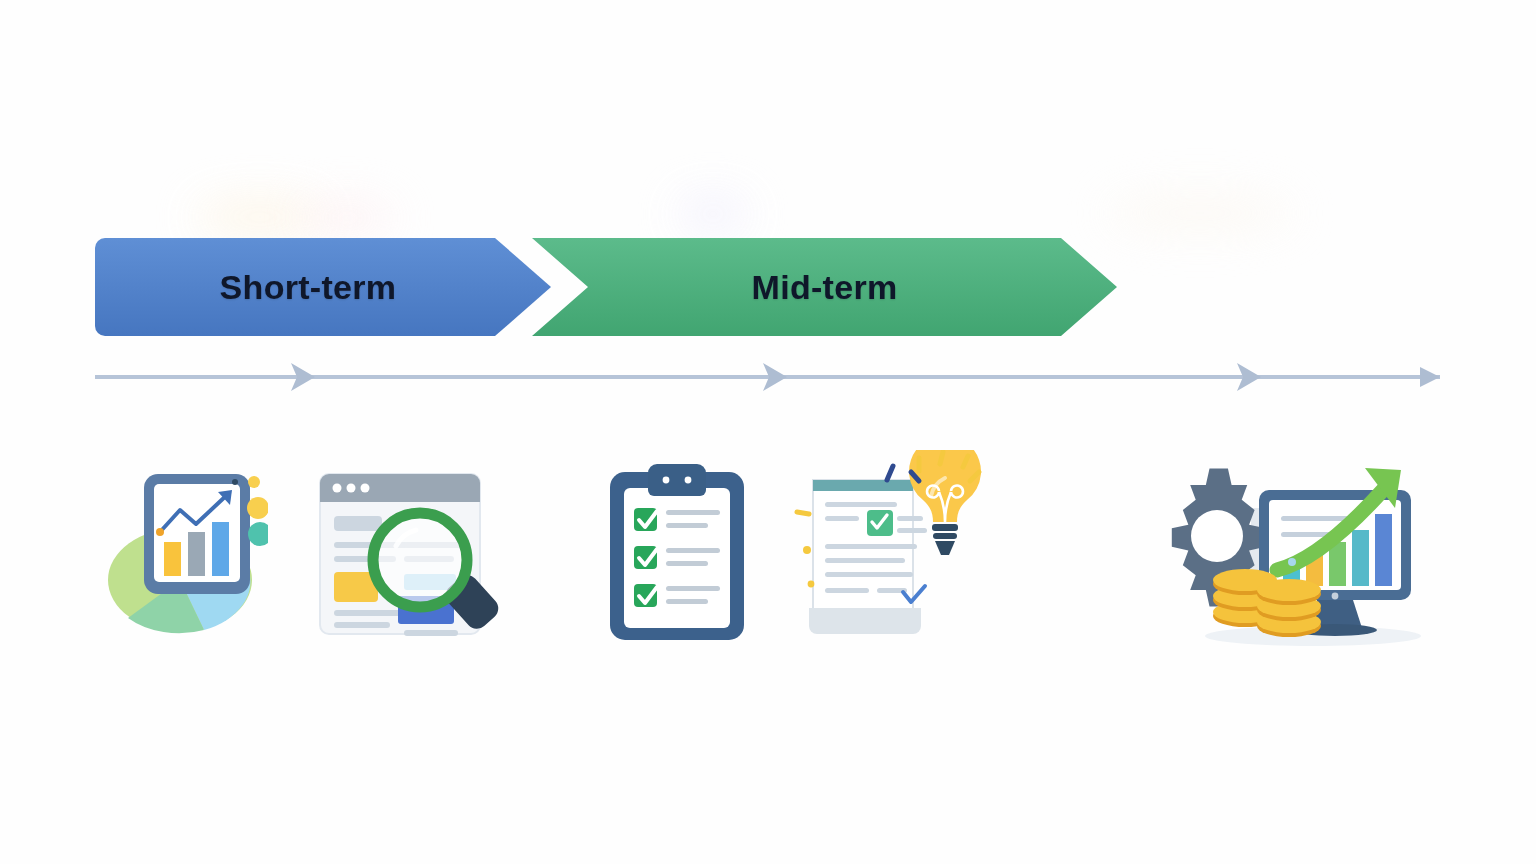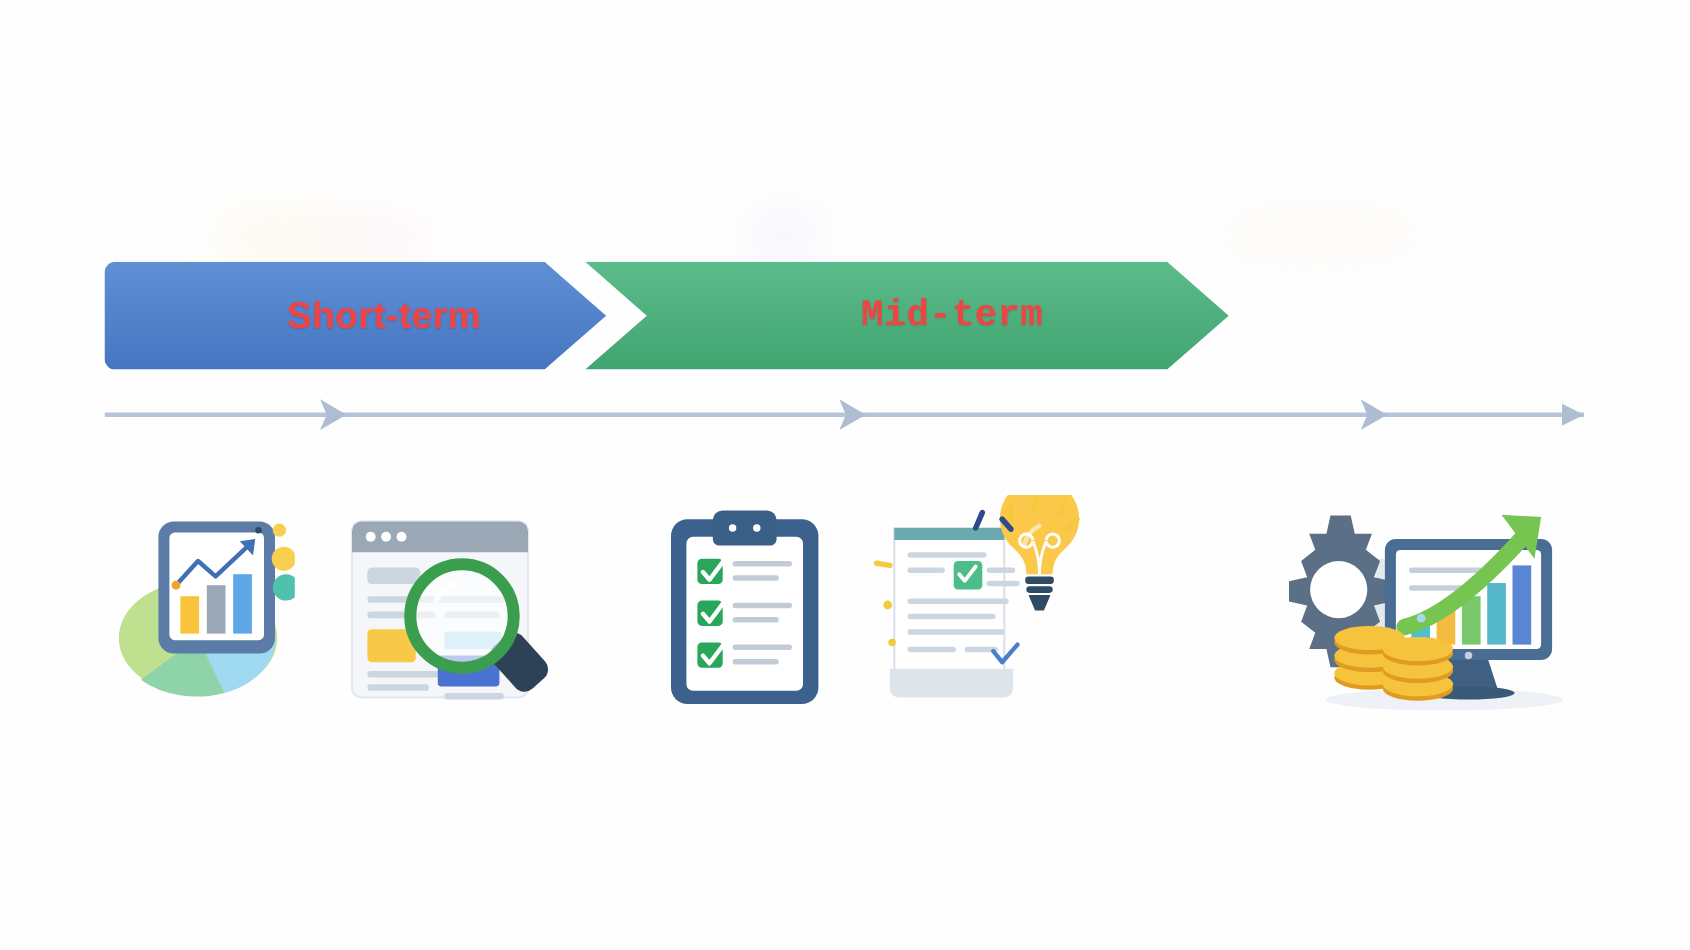--- a/index.html
+++ b/index.html
@@ -19,30 +19,29 @@
   .wash-c { left:678px; top:198px;  width:70px;  height:32px; background:#f0eefc; opacity:.85; }
   .wash-d { left:1105px;top:196px;  width:190px; height:34px; background:#fbf6ef; opacity:.7; }
 
   
   #banner { position:absolute; left:95px; top:238px; width:1370px; height:98px; }
   .chev { position:absolute; top:0; height:98px; }
   .chev svg { display:block; width:100%; height:100%; }
   .chev-label {
     position:absolute; top:0; height:98px; width:100%;
     display:flex; align-items:center; justify-content:center;
-    color:#ef4444; font-size:34px; font-weight:bold; letter-spacing:.3px;
+    color:#0f172a; font-size:34px; font-weight:bold; letter-spacing:.3px;
     text-shadow:0 1px 2px rgba(0,0,0,.13);
     pointer-events:none;
-    margin-left:41px;
   }
   #chev-0 { left:0px;   width:456px; }
   #chev-1 { left:437px; width:585px; }
   #chev-2 { left:1003px;width:367px; }
   #chev-0 .chev-label { padding-right:30px; }
-  #chev-1 .chev-label { padding-left:26px; padding-right:26px;font-family:Liberation Mono, monospace; }
+  #chev-1 .chev-label { padding-left:26px; padding-right:26px; }
   #chev-2 .chev-label { padding-left:22px; }
 
   
   #timeline { position:absolute; left:95px; top:360px; width:1345px; height:34px; }
   #timeline svg { display:block; }
 
   
   #icon-row { position:absolute; left:0; top:450px; width:1536px; height:220px; }
   .icon-group { position:absolute; top:0; }
   .icon-group svg { display:block; }

